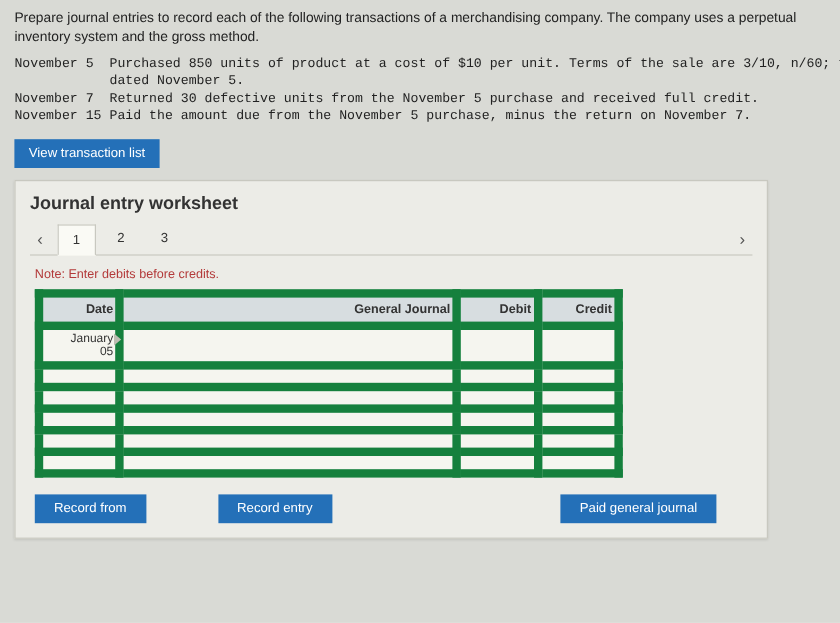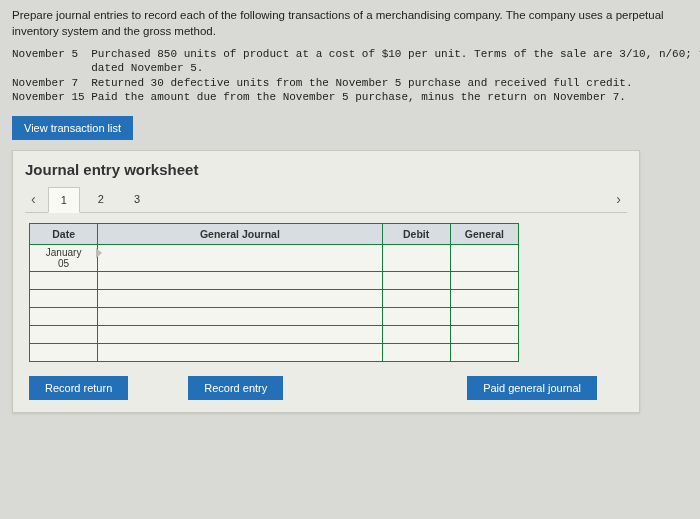--- a/index.html
+++ b/index.html
@@ -92,23 +92,23 @@
     font-size: 10.5px;
     margin: 0 4px 6px 4px;
   }
   .je-table {
     border-collapse: collapse;
     width: 490px;
     margin-left: 4px;
     background: #f5f5ef;
   }
   .je-table th, .je-table td {
-    border: 1px solid #15803d;
+    border: 7px solid #15803d;
     font-size: 10.5px;
-    text-align: center;
+    text-align: right;
   }
   .je-table th {
     background: #d7dde0;
     color: #333;
     font-weight: bold;
     padding: 4px 2px;
   }
   .je-table th.date { width: 60px; }
   .je-table th.gj { width: 250px; }
   .je-table th.debit, .je-table th.credit { width: 60px; }
@@ -154,28 +154,29 @@
   <div class="ws-title">Journal entry worksheet</div>
 
   <div class="tabs-row">
     <span class="tab-arrow">‹</span>
     <span class="tab active">1</span>
     <span class="tab">2</span>
     <span class="tab">3</span>
     <span class="tab-arrow right">›</span>
   </div>
 
+  <div class="note">Note: Enter debits before credits.</div>
 
   <table class="je-table">
     <thead>
       <tr>
         <th class="date">Date</th>
         <th class="gj">General Journal</th>
         <th class="debit">Debit</th>
-        <th class="credit">General</th>
+        <th class="credit">Credit</th>
       </tr>
     </thead>
     <tbody>
       <tr>
         <td class="date-cell">
           <span style="white-space:pre-line;">January
 05</span>
           <span class="date-flag"></span>
         </td>
         <td></td>
@@ -209,20 +210,20 @@
       <tr>
         <td></td>
         <td></td>
         <td></td>
         <td></td>
       </tr>
     </tbody>
   </table>
 
   <div class="btn-row">
-    <button class="btn-blue">Record return</button>
+    <button class="btn-blue">Record from</button>
     <button class="btn-blue">Record entry</button>
     <button class="btn-blue vgj">Paid general journal</button>
   </div>
 </div>
 
 
 
 
 </body></html>

